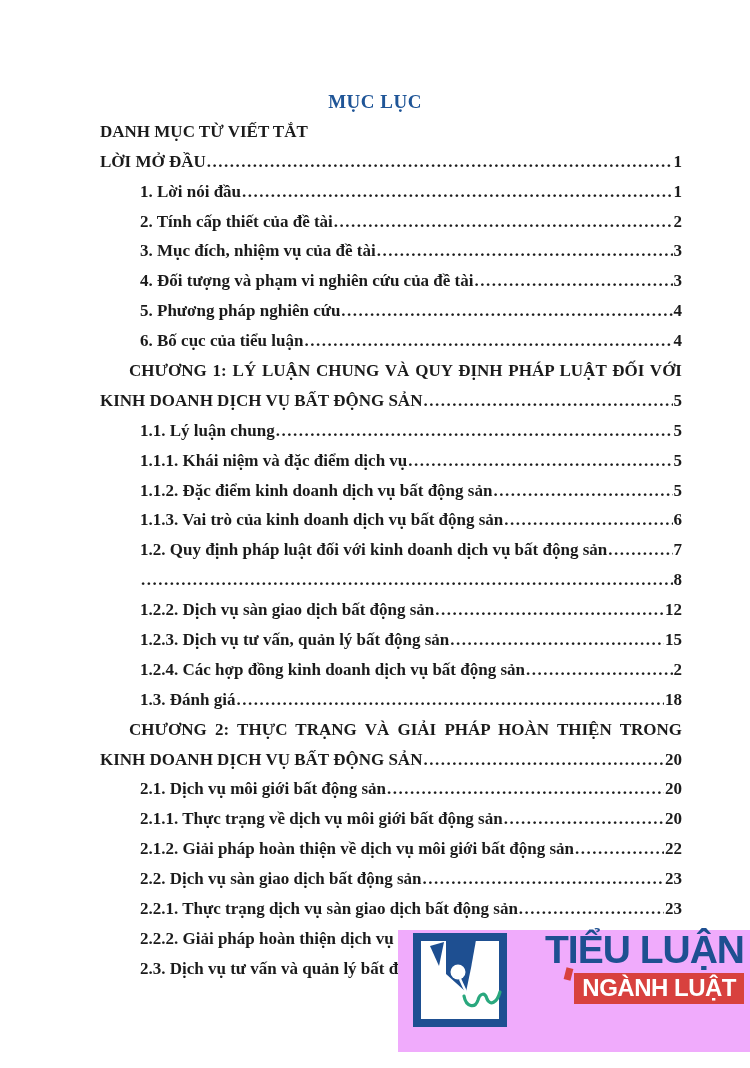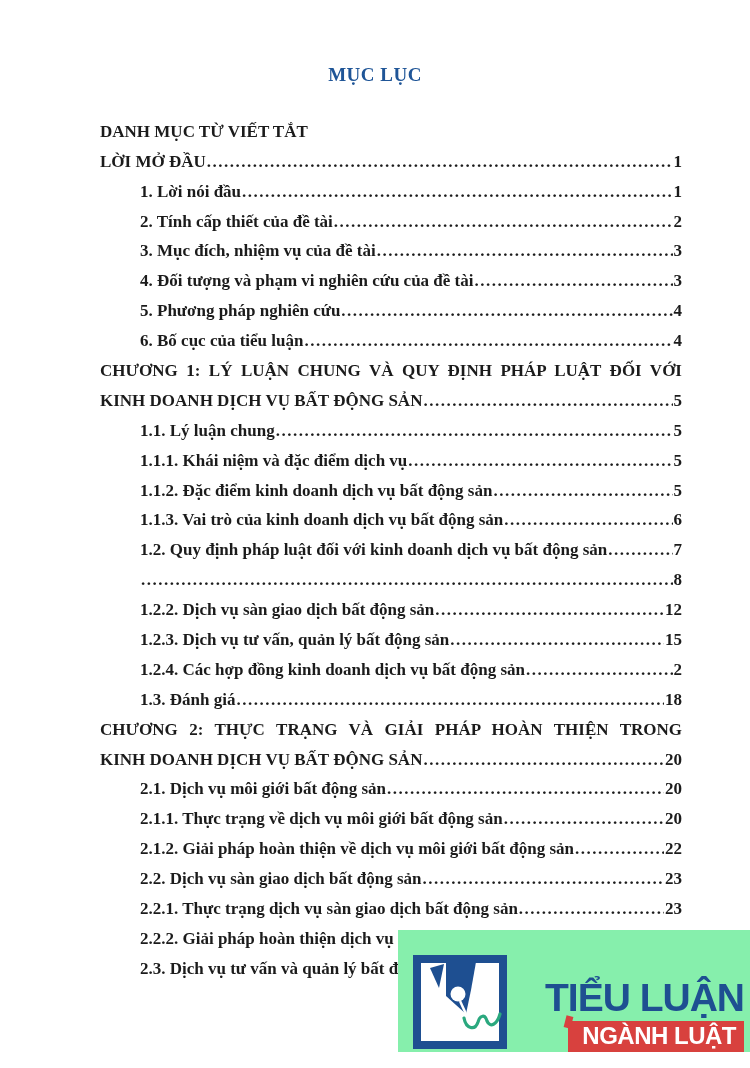--- a/index.html
+++ b/index.html
@@ -6,21 +6,21 @@
   body{
     width:750px;height:1068px;
     background:#ffffff;
     position:relative;
     overflow:hidden;
     font-family:"Liberation Serif","DejaVu Serif",serif;
     color:var(--text-black,#1b1b1b);
   }
   .doc-title{
     position:absolute;
-    top:64px;left:0;right:0;
+    top:91px;left:0;right:0;
     text-align:center;
     font-size:19px;
     font-weight:bold;
     color:var(--title-blue,#1F5597);
     letter-spacing:0.5px;
   }
   .toc{
     position:absolute;
     top:112px;left:100px;
     width:582px;
@@ -46,30 +46,31 @@
   .row .dots::after{
     content:"..........................................................................................................................................................";
     letter-spacing:1.5px;
   }
   .row .pg{flex:0 0 auto;text-align:right;}
   .row.justify .t{
     flex:1 1 auto;
     white-space:normal;
     text-align:justify;
     text-align-last:justify;
+    margin-left:29px;
   }
 
   
   .logo{
     position:absolute;
     left:398px;top:930px;
     width:352px;height:122px;
-    background:#86efac;
+    background:#f0abfc;
     display:flex;
-    align-items:flex-end;
+    align-items:flex-start;
     gap:34px;
   }
   .logo-icon{
     width:100px;height:100px;
     margin-left:12px;
     flex:0 0 auto;
   }
   .logo-icon .frame{fill:#ffffff;stroke:var(--logo-blue,#1E4F91);stroke-width:8;}
   .logo-icon .nib{fill:var(--logo-blue,#1E4F91);}
   .logo-icon .hole{fill:#ffffff;}
@@ -91,21 +92,21 @@
     color:var(--logo-blue,#1E4F91);
     line-height:1.05;
   }
   .logo-badge{
     margin-top:2px;
     background:var(--logo-red,#D8413E);
     color:#ffffff;
     font-size:24px;
     font-weight:bold;
     letter-spacing:-0.5px;
-    padding:2px 8px 4px 14px;
+    padding:2px 8px 4px 8px;
     line-height:1.05;
   }
   .badge-tick{
     position:absolute;
     right:172px;
     top:38px;
     width:7px;height:12px;
     background:var(--logo-red,#D8413E);
     transform:rotate(14deg);
   }

